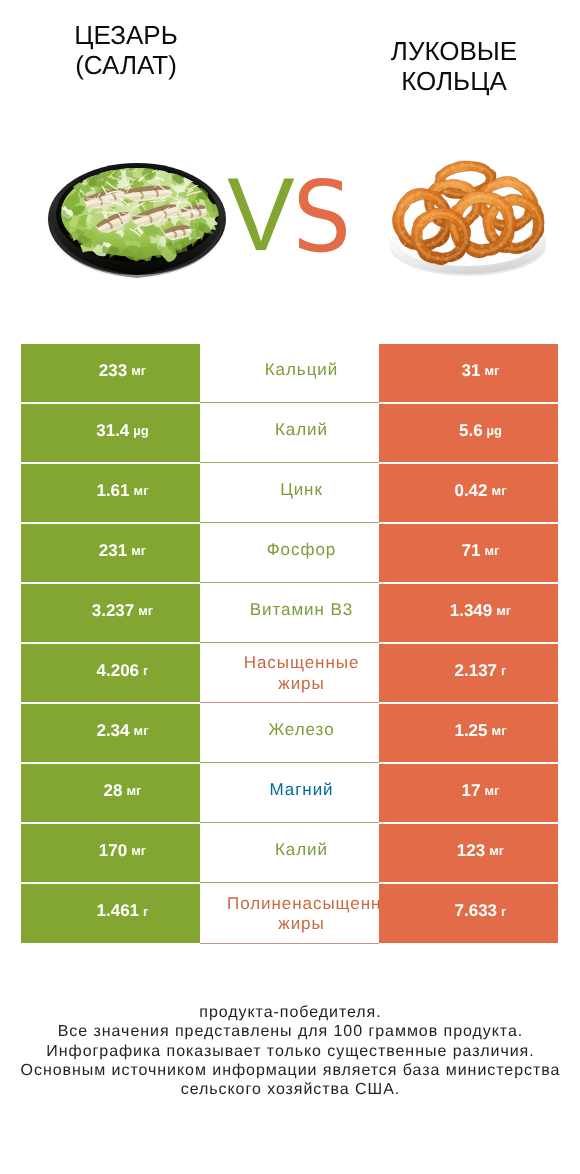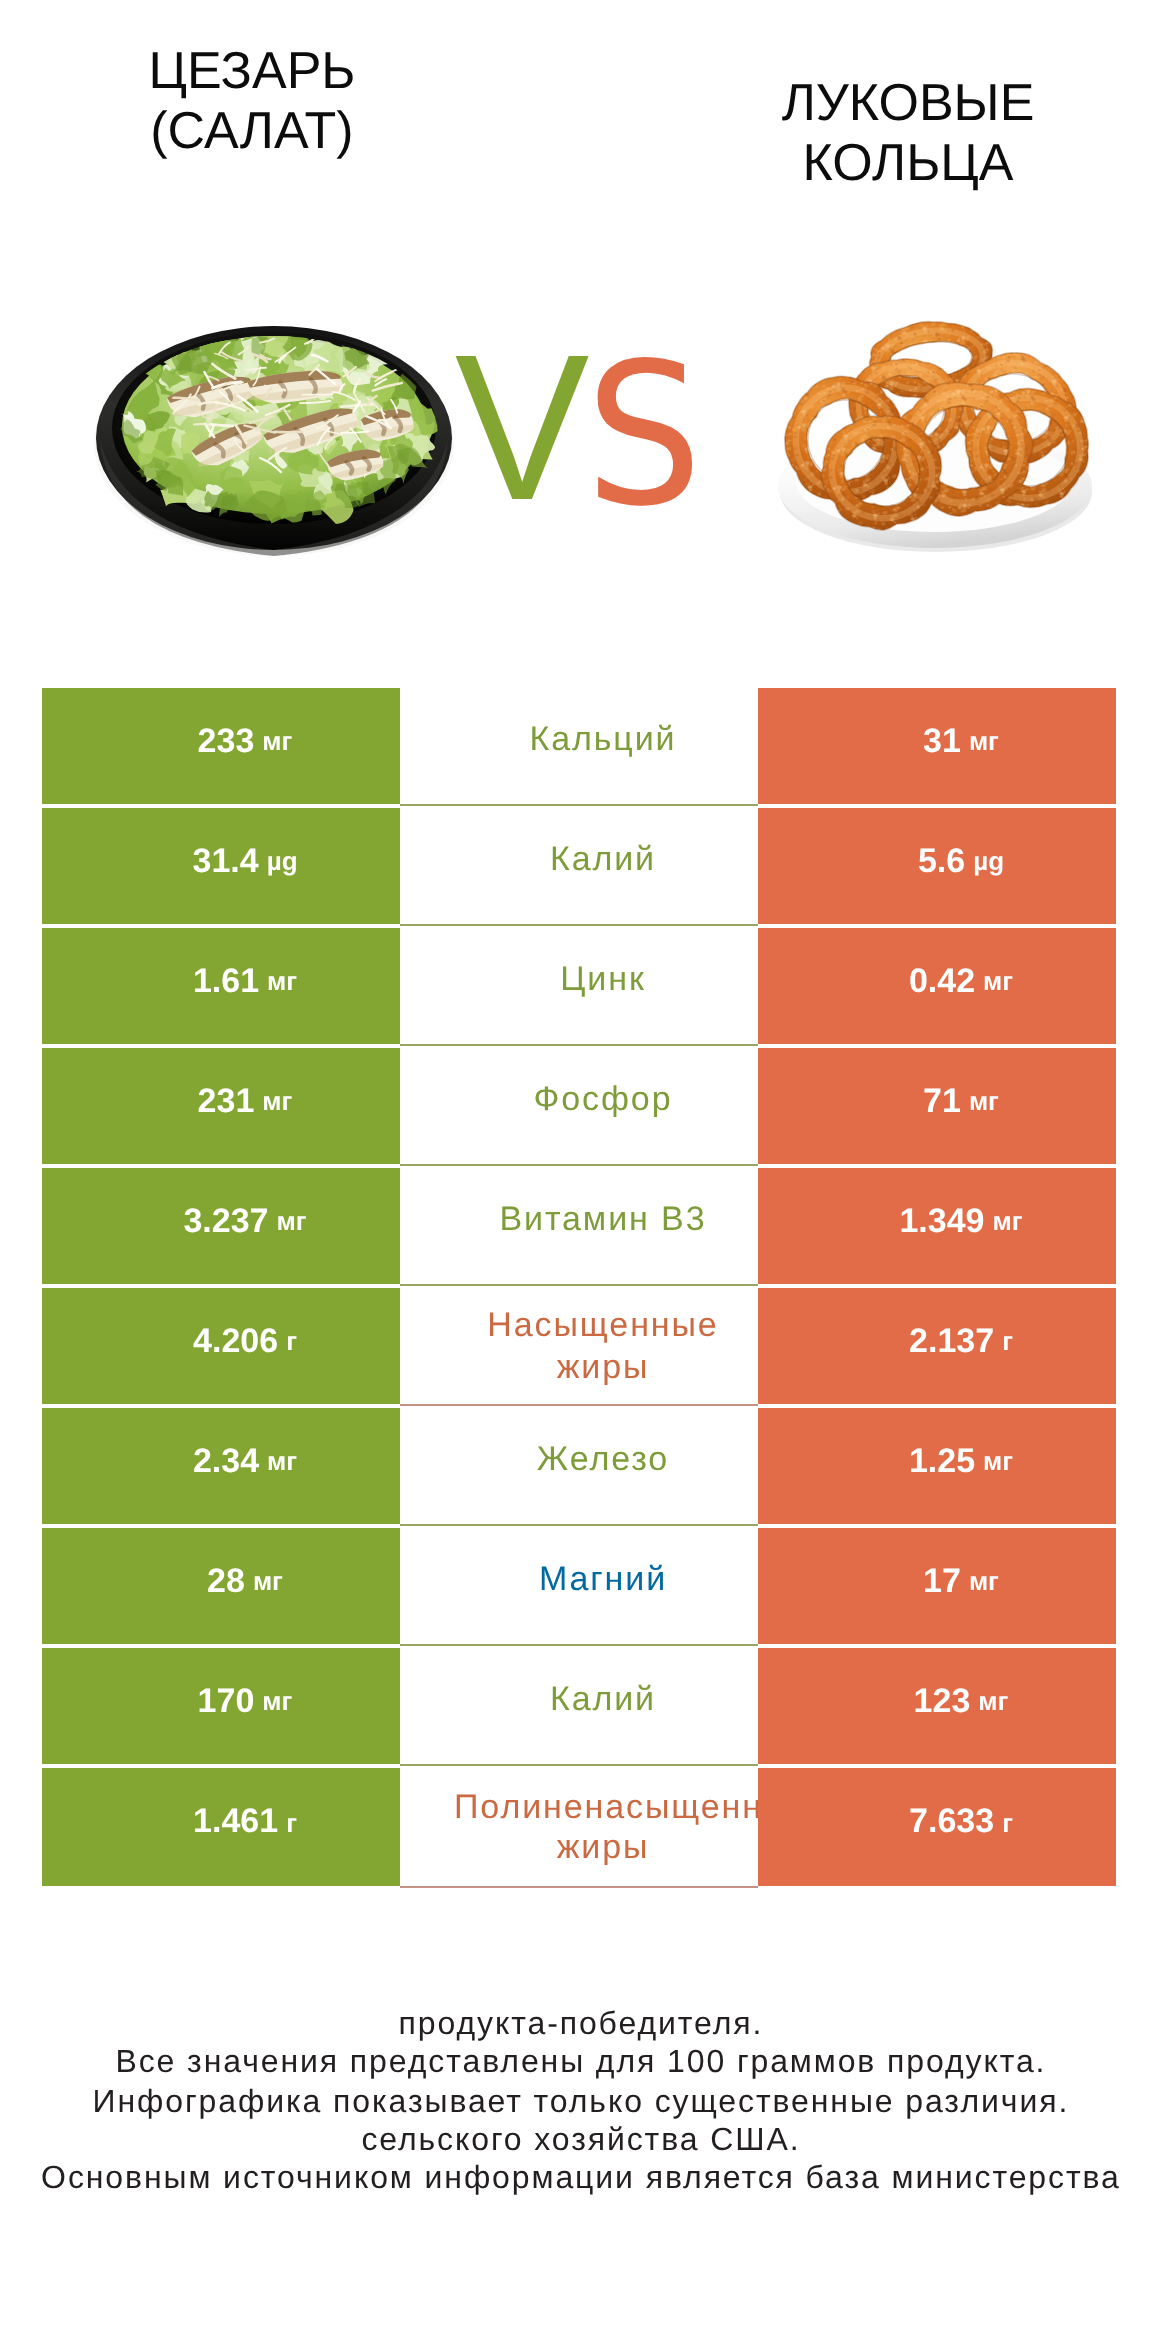--- a/index.html
+++ b/index.html
@@ -645,16 +645,16 @@
         <div class="cell right">
           <span class="val">7.633</span>
           <span class="unit">г</span>
         </div>
       </div>
     </div>
   <div class="footer" id="footer">
       <div>продукта-победителя.</div>
       <div>Все значения представлены для 100 граммов продукта.</div>
       <div>Инфографика показывает только существенные различия.</div>
+      <div>Основным источником информации является база министерства</div>
       <div>сельского хозяйства США.</div>
-      <div>Основным источником информации является база министерства</div>
     </div>
 </div>
 
 </body></html>

